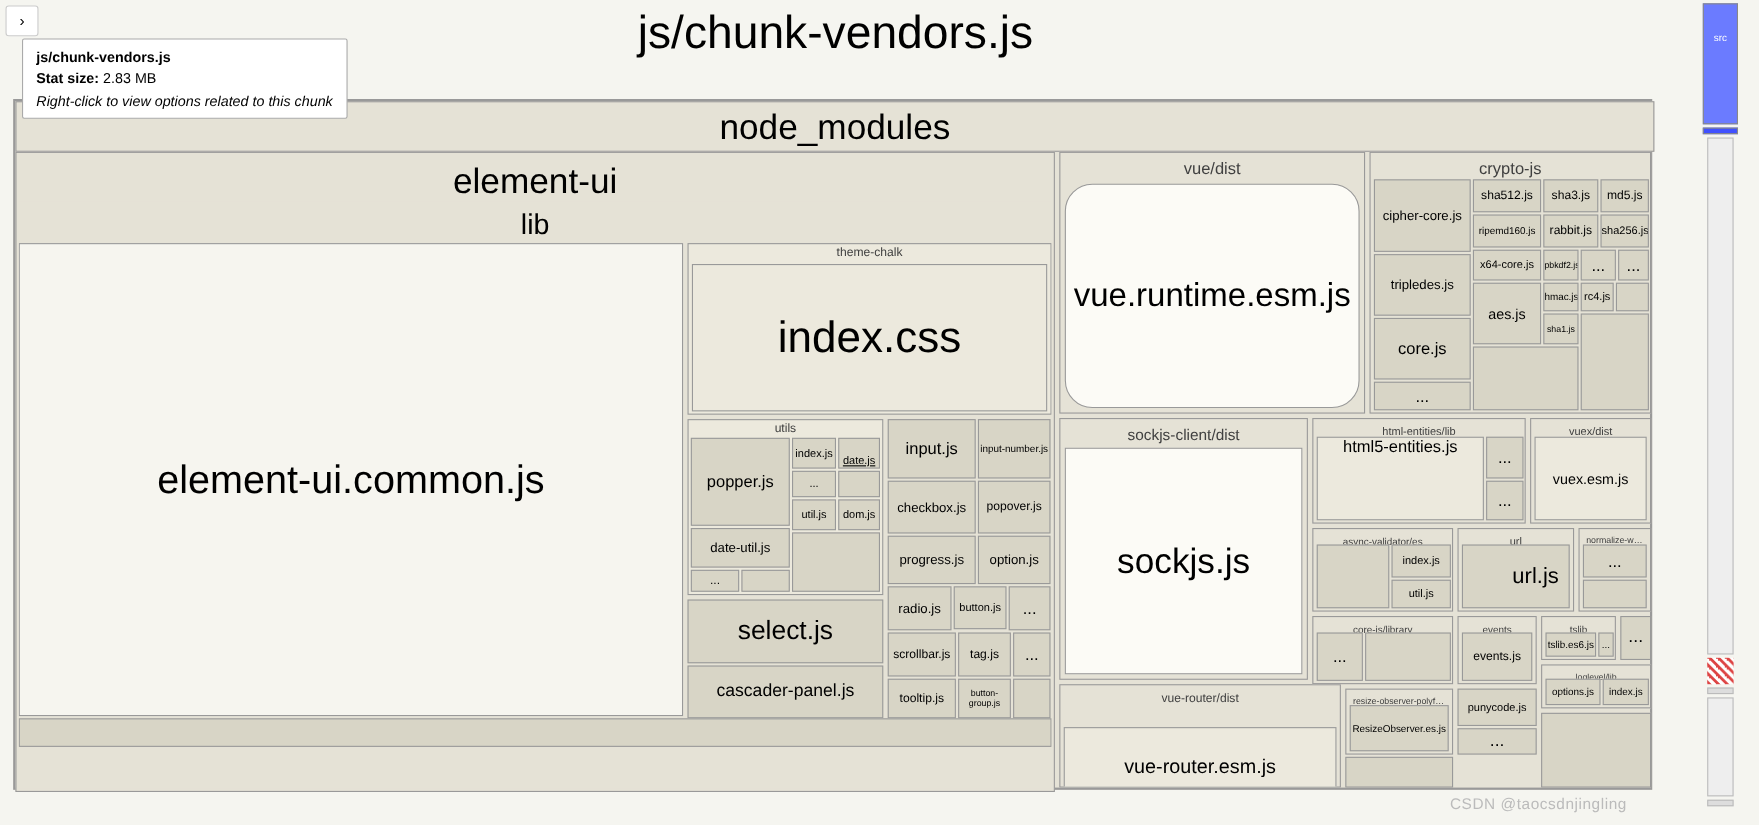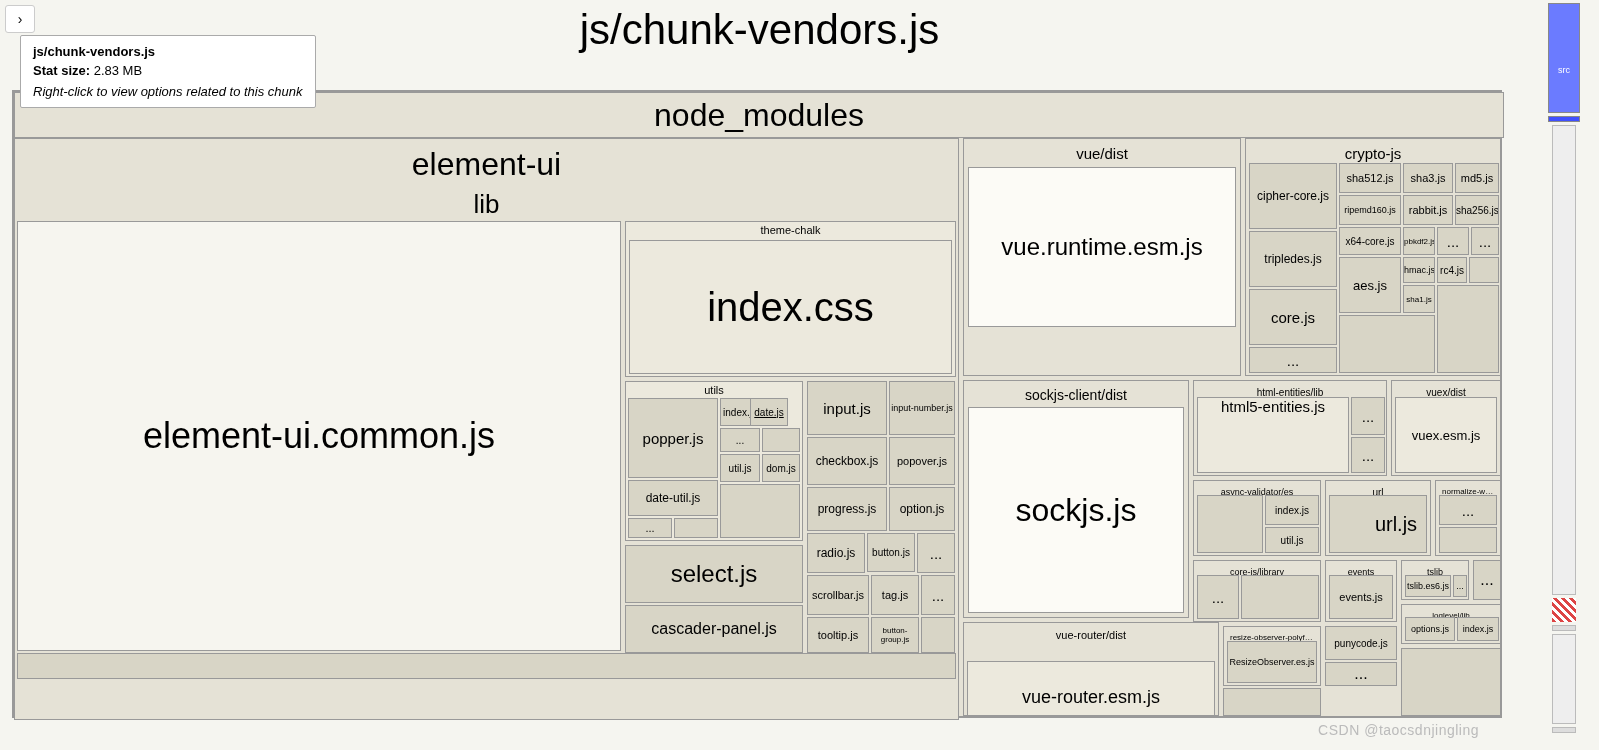--- a/index.html
+++ b/index.html
@@ -8,30 +8,30 @@
 .toggle-btn { position: absolute; top: 5px; left: 5px; width: 30px; height: 28px; background: #fff; border: 1px solid #ccc; border-radius: 3px; display: flex; align-items: center; justify-content: center; font-size: 14px; cursor: pointer; z-index: 20; }
 .tooltip { position: absolute; top: 35px; left: 20px; background: #fff; border: 1px solid #aaa; padding: 8px 12px; font-size: 13px; z-index: 15; border-radius: 2px; }
 .tooltip b { font-weight: 600; }
 .tooltip .hint { font-style: italic; margin-top: 6px; }
 .tooltip .stat { margin-top: 4px; }
 
 .main-title { position: absolute; top: 0; left: 0; right: 80px; text-align: center; font-size: 42px; font-weight: 400; line-height: 60px; }
 
 .treemap { position: absolute; top: 90px; left: 12px; width: 1490px; height: 628px; border: 2px solid #999; background: #e5e2d6; }
 .cell { position: absolute; border: 1px solid #999; overflow: hidden; text-align: center; display: flex; flex-direction: column; }
-.cell-label { font-size: 13px; color: #000000; padding: 2px; white-space: nowrap; overflow: hidden; text-overflow: ellipsis; }
+.cell-label { font-size: 13px; color: #404040; padding: 2px; white-space: nowrap; overflow: hidden; text-overflow: ellipsis; }
 .cell-big { font-size: 40px; justify-content: center; background: #f6f5ef; }
 .cell-med { justify-content: center; background: #d8d5c6; }
 .cell-light { background: #ece9dd; }
 .cell-white { background: #fcfbf6; }
 .cell-header { background: #e5e2d6; font-size: 15px; padding: 4px; }
 
 .sidebar { position: absolute; top: 0; right: 0; width: 70px; height: 750px; background: #f5f5f0; }
 .sb-item { margin: 3px auto; border: 1px solid #888; }
-.sb-blue { background: #6b7bff; height: 110px; width: 32px; font-size: 9px; color: #fff; text-align: center; padding-top: 61px;}
+.sb-blue { background: #6b7bff; height: 110px; width: 32px; font-size: 9px; color: #fff; text-align: center; padding-top: 25px;}
 .sb-bar { background: #4050ff; height: 6px; width: 32px; }
 .sb-tall { background: #eee; height: 470px; width: 24px; border-color:#bbb;}
 .sb-red { width: 24px; height: 24px; background: linear-gradient(45deg,#d44 25%,#fff 25%,#fff 50%,#d44 50%,#d44 75%,#fff 75%); background-size:8px 8px; border:none;}
 .sb-thin { width:24px; height:6px; background:#ddd; border-color:#bbb;}
 .sb-mid { width:24px; height:90px; background:#eee; border-color:#bbb;}
 
 .watermark { position:absolute; right:120px; bottom:12px; color:#bbb; font-size:14px; letter-spacing:0.5px;}
 </style>
 </head>
 <body>
@@ -77,21 +77,21 @@
         <div class="cell cell-med" style="left:2px;top:98px;width:90px;height:36px;justify-content:center;font-size:12px;">
             <span>date-util.js</span>
           </div>
         <div class="cell cell-med" style="left:2px;top:136px;width:44px;height:20px;font-size:11px;justify-content:center;">
             <span>...</span>
           </div>
         <div class="cell cell-med" style="left:48px;top:136px;width:44px;height:20px;"></div>
         <div class="cell cell-med" style="left:94px;top:16px;width:40px;height:28px;font-size:10px;justify-content:center;">
             <span>index.js</span>
           </div>
-        <div class="cell cell-med" style="left:124px;top:16px;width:38px;height:28px;font-size:10px;justify-content:center;text-decoration:underline;">
+        <div class="cell cell-med" style="left:136px;top:16px;width:38px;height:28px;font-size:10px;justify-content:flex-end;text-decoration:underline;">
             <span>date.js</span>
           </div>
         <div class="cell cell-med" style="left:94px;top:46px;width:40px;height:24px;font-size:10px;justify-content:center;">
             <span>...</span>
           </div>
         <div class="cell cell-med" style="left:136px;top:46px;width:38px;height:24px;"></div>
         <div class="cell cell-med" style="left:94px;top:72px;width:40px;height:28px;font-size:10px;justify-content:center;">
             <span>util.js</span>
           </div>
         <div class="cell cell-med" style="left:136px;top:72px;width:38px;height:28px;font-size:10px;justify-content:center;">
@@ -151,21 +151,21 @@
       <div class="cell cell-med" style="left:608px;top:422px;width:178px;height:48px;font-size:16px;justify-content:center;">
           <span>cascader-panel.js</span>
         </div>
 
       <div class="cell cell-med" style="left:0;top:470px;width:939px;height:26px;"></div>
     </div>
   </div>
 
   <div class="cell cell-header" style="left:949px;top:46px;width:278px;height:238px;">
     <span class="cell-label" style="font-size:15px;">vue/dist</span>
-    <div class="cell cell-white" style="left:4px;top:28px;width:268px;height:160px;font-size:24px;justify-content:center;">
+    <div class="cell cell-white" style="left:4px;top:28px;width:268px;height:204px;font-size:30px;justify-content:center;border-radius:25px;">
         <span>vue.runtime.esm.js</span>
       </div>
   </div>
 
   <div class="cell cell-header" style="left:949px;top:288px;width:226px;height:238px;">
     <span class="cell-label" style="font-size:14px;">sockjs-client/dist</span>
     <div class="cell cell-white" style="left:4px;top:26px;width:216px;height:206px;font-size:32px;justify-content:center;">
         <span>sockjs.js</span>
       </div>
   </div>

